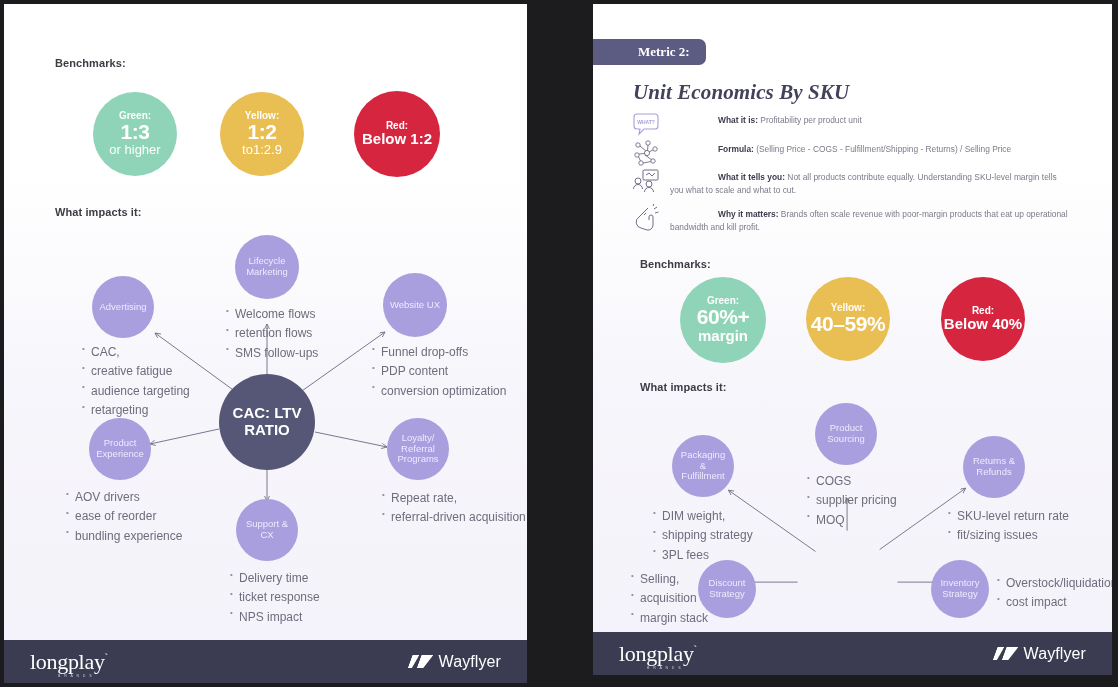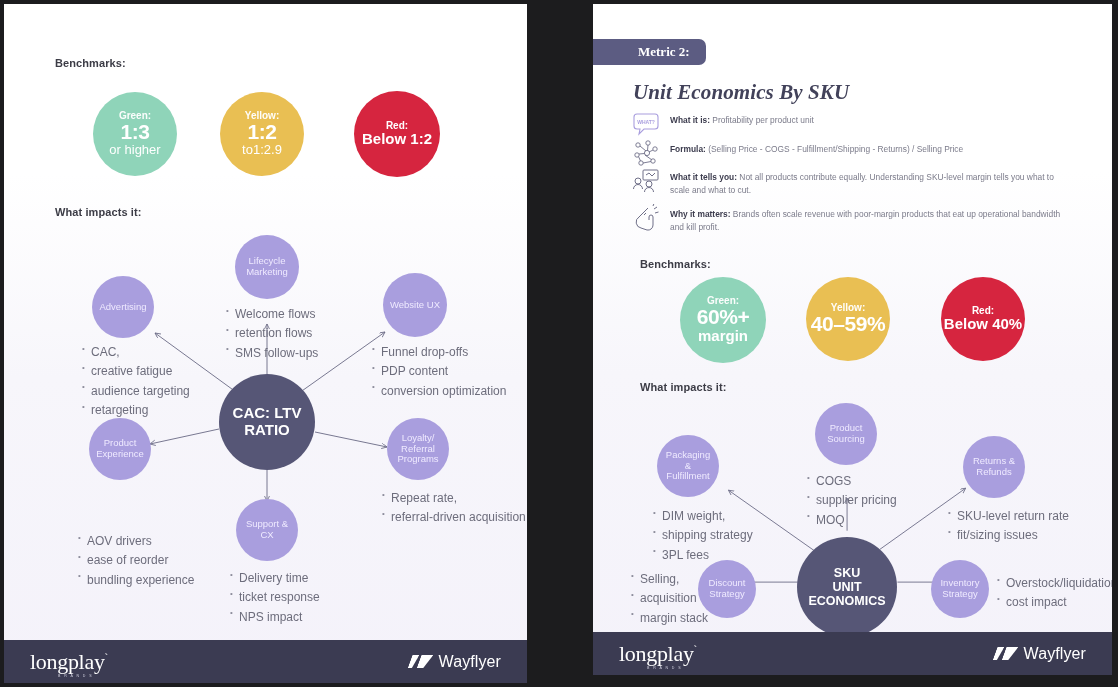--- a/index.html
+++ b/index.html
@@ -99,21 +99,21 @@
     font-family: "Liberation Serif", serif; font-weight: bold; font-size: 13px;
   }
   .slide-title {
     position: absolute; left: 40px; top: 76px;
     font-family: "Liberation Serif", serif; font-style: italic; font-weight: bold;
     font-size: 21px; color: #42425a; letter-spacing: 0.1px;
   }
   .info-row { position: absolute; display: flex; gap: 10px; align-items: flex-start; }
   .info-icon { width: 28px; height: 28px; flex: 0 0 28px; margin-top: -4px; }
   .info-text { font-size: 8.4px; line-height: 1.5; color: #7b7b8a; max-width: 400px; }
-  .info-text b { color: #3c3c4e; font-weight: bold; }
+  .info-text b { color: #3c3c4e; font-weight: bold; margin-left: 48px; }
 </style>
 </head>
 <body>
 
 <div class="stage">
 
   <div class="slide slide-left">
 
     <div class="sec-title" style="left:51px; top:53px;">Benchmarks:</div>
 
@@ -195,21 +195,21 @@
       <li>retention flows</li>
       <li>SMS follow-ups</li>
     </ul>
 
     <ul class="bullets" style="left:368px; top:339px;">
       <li>Funnel drop-offs</li>
       <li>PDP content</li>
       <li>conversion optimization</li>
     </ul>
 
-    <ul class="bullets" style="left:74px; top:484px;margin-top:44px;">
+    <ul class="bullets" style="left:62px; top:484px;">
       <li>AOV drivers</li>
       <li>ease of reorder</li>
       <li>bundling experience</li>
     </ul>
 
     <ul class="bullets" style="left:378px; top:485px;">
       <li>Repeat rate,</li>
       <li>referral-driven acquisition</li>
     </ul>
 
@@ -325,21 +325,21 @@
       </defs>
       <g stroke="#6a6a85" stroke-width="0.9" fill="none" marker-end="url(#ar2)">
         <line x1="222" y1="554" x2="134" y2="492"></line>
         <line x1="254" y1="533" x2="254" y2="500"></line>
         <line x1="287" y1="552" x2="374" y2="490"></line>
         <line x1="204" y1="585" x2="152" y2="585"></line>
         <line x1="305" y1="585" x2="355" y2="585"></line>
       </g>
     </svg>
 
-    <div class="node" style="left:64px; top:431px; width:62px; height:62px;">
+    <div class="node" style="left:79px; top:431px; width:62px; height:62px;">
       <span style="white-space:pre-line">Packaging
 &amp;
 Fulfillment</span>
     </div>
     <div class="node" style="left:222px; top:399px; width:62px; height:62px;">
       <span style="white-space:pre-line">Product
 Sourcing</span>
     </div>
     <div class="node" style="left:370px; top:432px; width:62px; height:62px;">
       <span style="white-space:pre-line">Returns &amp;
@@ -347,27 +347,20 @@
     </div>
     <div class="node" style="left:105px; top:556px; width:58px; height:58px;">
       <span style="white-space:pre-line">Discount
 Strategy</span>
     </div>
     <div class="node" style="left:338px; top:556px; width:58px; height:58px;">
       <span style="white-space:pre-line">Inventory
 Strategy</span>
     </div>
 
-    <div class="hub" style="left:204px; top:533px; width:100px; height:100px; font-size:12.5px;">
-      <div>
-        <div>SKU</div>
-        <div>UNIT</div>
-        <div>ECONOMICS</div>
-      </div>
-    </div>
 
     <ul class="bullets" style="left:60px; top:503px;">
       <li>DIM weight,</li>
       <li>shipping strategy</li>
       <li>3PL fees</li>
     </ul>
 
     <ul class="bullets" style="left:214px; top:468px;">
       <li>COGS</li>
       <li>supplier pricing</li>

